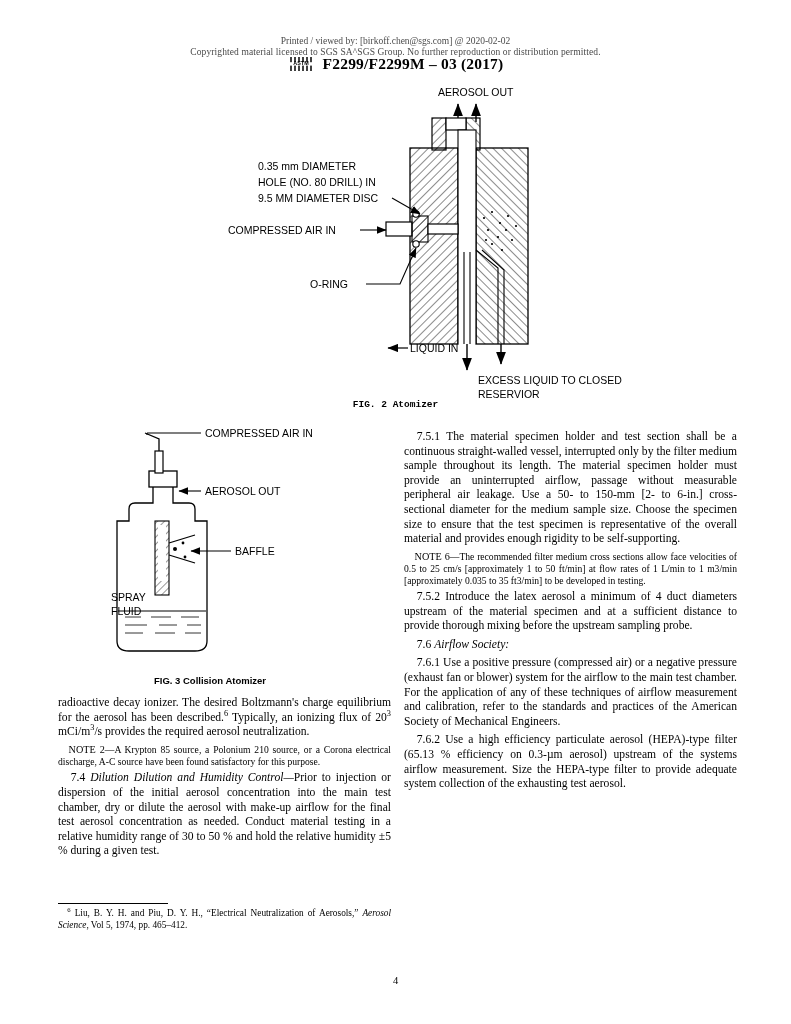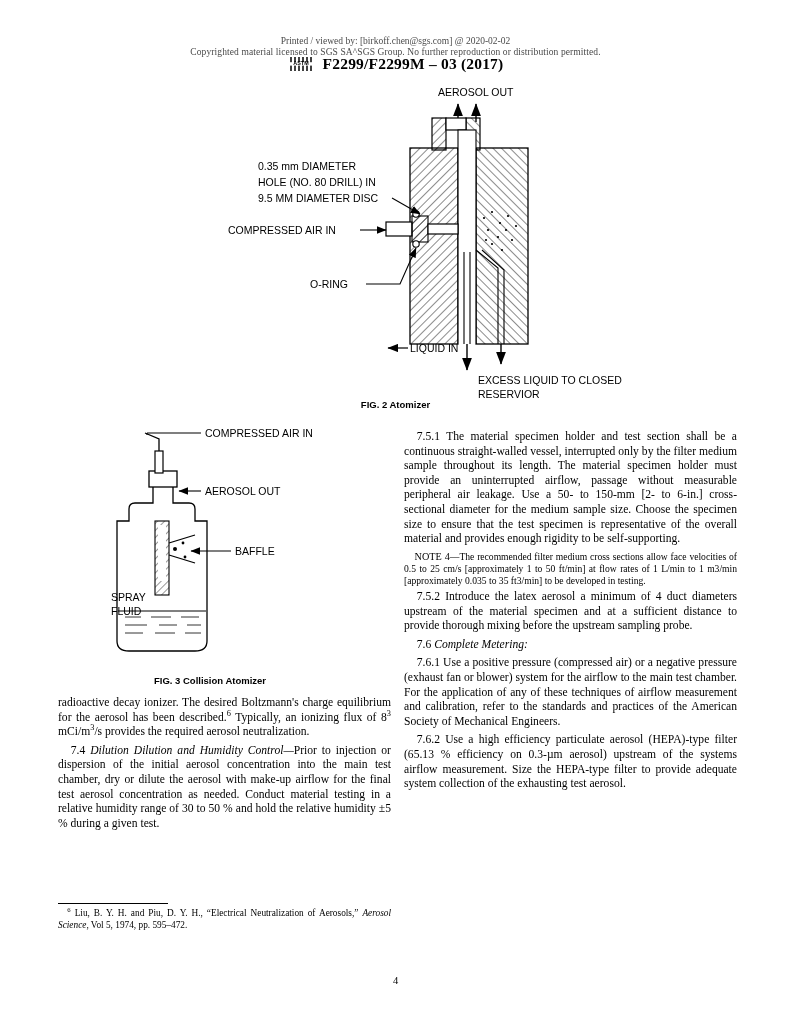--- a/index.html
+++ b/index.html
@@ -75,21 +75,21 @@
     left: 180px;
     width: 600px;
     height: 330px;
   }
   .fig2-caption {
     position: absolute;
     top: 399px;
     left: 0;
     width: 791px;
     text-align: center;
-    font-family: Liberation Sans, sans-serif;
+    font-family: Liberation Mono, monospace;
     font-size: 9.5px;
     font-weight: bold;
   }
 
   
   .fig3-wrap {
     position: absolute;
     top: 425px;
     left: 55px;
     width: 330px;
@@ -359,55 +359,58 @@
       </g>
 
       <text class="lbl-txt" x="56" y="176">SPRAY</text>
       <text class="lbl-txt" x="56" y="190">FLUID</text>
     </svg>
   </div>
   <div class="fig3-caption">FIG. 3 Collision Atomizer</div>
 
   <div class="col col-left">
     <p class="noindent">
-      <span>radioactive decay ionizer. The desired Boltzmann's charge equilibrium for the aerosol has been described.</span><sup>6</sup><span> Typically, an ionizing flux of 8</span><sup>3</sup><span> mCi/m</span><sup>3</sup><span>/s provides the required aerosol neutralization.</span>
-    </p>
-
+      <span>radioactive decay ionizer. The desired Boltzmann's charge equilibrium for the aerosol has been described.</span><sup>6</sup><span> Typically, an ionizing flux of 20</span><sup>3</sup><span> mCi/m</span><sup>3</sup><span>/s provides the required aerosol neutralization.</span>
+    </p>
+
+    <p class="note">
+      <span class="lbl">NOTE 2</span><span>—A Krypton 85 source, a Polonium 210 source, or a Corona electrical discharge, A-C source have been found satisfactory for this purpose.</span>
+    </p>
 
     <p>
       <span>7.4</span>
       <i>Dilution Dilution and Humidity Control—</i><span>Prior to injection or dispersion of the initial aerosol concentration into the main test chamber, dry or dilute the aerosol with make-up airflow for the final test aerosol concentration as needed. Conduct material testing in a relative humidity range of 30 to 50 % and hold the relative humidity ±5 % during a given test.</span>
     </p>
   </div>
 
   <div class="footnote-rule"></div>
   <div class="footnote">
-    <sup>6</sup><span> Liu, B. Y. H. and Piu, D. Y. H., “Electrical Neutralization of Aerosols,” </span><i>Aerosol Science</i><span>, Vol 5, 1974, pp. 595–472.</span>
+    <sup>6</sup><span> Liu, B. Y. H. and Piu, D. Y. H., “Electrical Neutralization of Aerosols,” </span><i>Aerosol Science</i><span>, Vol 5, 1974, pp. 465–412.</span>
   </div>
 
   <div class="col col-right">
 
 
     <p>
       <span>7.5.1</span>
       <span>The material specimen holder and test section shall be a continuous straight-walled vessel, interrupted only by the filter medium sample throughout its length. The material specimen holder must provide an uninterrupted airflow, passage without measurable peripheral air leakage. Use a 50- to 150-mm [2- to 6-in.] cross-sectional diameter for the medium sample size. Choose the specimen size to ensure that the test specimen is representative of the overall material and provides enough rigidity to be self-supporting.</span>
     </p>
 
     <p class="note note-indent">
-      <span class="lbl">NOTE 4</span><span>—The recommended filter medium cross sections allow face velocities of 0.5 to 25 cm/s [approximately 1 to 50 ft/min] at flow rates of 1 L/min to 1 m3/min [approximately 0.035 to 35 ft3/min] to be developed in testing.</span>
+      <span class="lbl">NOTE 6</span><span>—The recommended filter medium cross sections allow face velocities of 0.5 to 25 cm/s [approximately 1 to 50 ft/min] at flow rates of 1 L/min to 1 m3/min [approximately 0.035 to 35 ft3/min] to be developed in testing.</span>
     </p>
 
     <p>
       <span>7.5.2</span>
       <span>Introduce the latex aerosol a minimum of 4 duct diameters upstream of the material specimen and at a sufficient distance to provide thorough mixing before the upstream sampling probe.</span>
     </p>
 
     <p>
       <span>7.6</span>
-      <i>Complete Metering:</i>
+      <i>Airflow Society:</i>
     </p>
 
     <p>
       <span>7.6.1</span>
       <span>Use a positive pressure (compressed air) or a negative pressure (exhaust fan or blower) system for the airflow to the main test chamber. For the application of any of these techniques of airflow measurement and calibration, refer to the standards and practices of the American Society of Mechanical Engineers.</span>
     </p>
 
     <p>
       <span>7.6.2</span>
       <span>Use a high efficiency particulate aerosol (HEPA)-type filter (65.13 % efficiency on 0.3-µm aerosol) upstream of the systems airflow measurement. Size the HEPA-type filter to provide adequate system collection of the exhausting test aerosol.</span>

